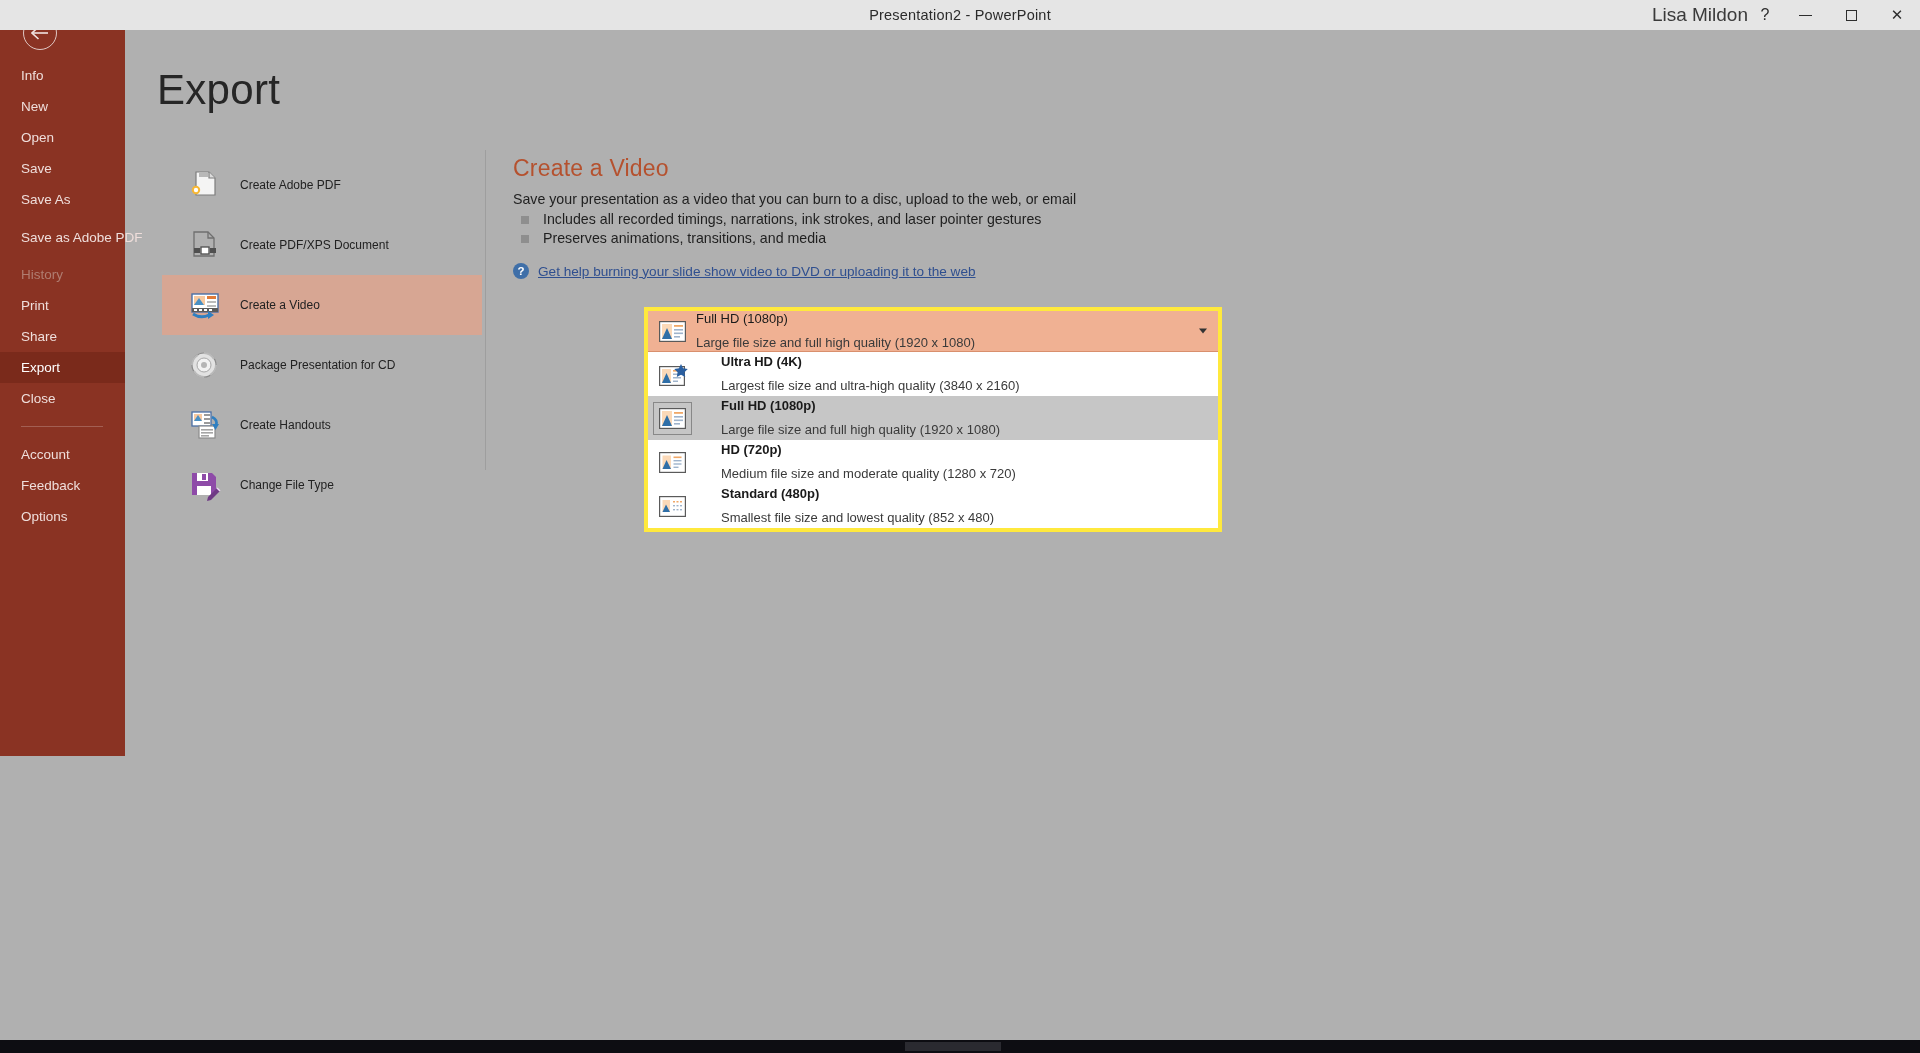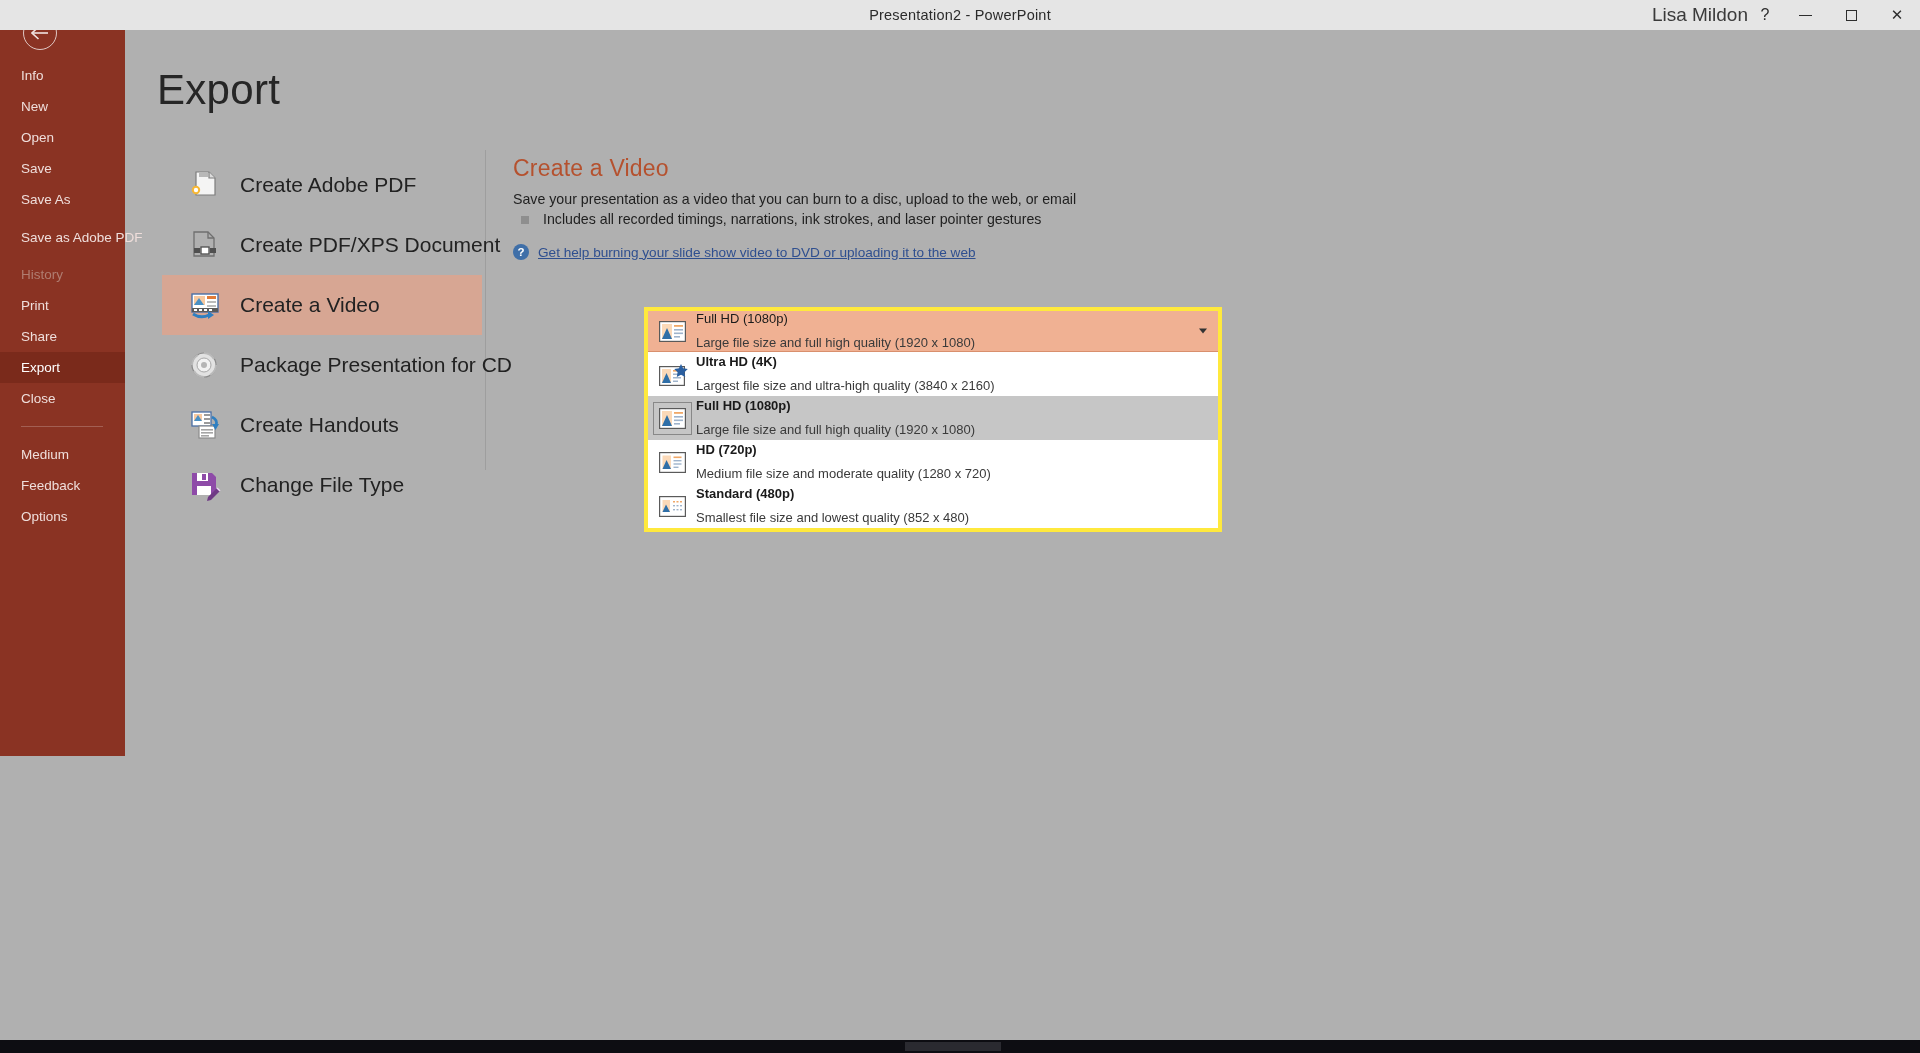--- a/index.html
+++ b/index.html
@@ -122,21 +122,21 @@
     padding-left: 26px;
     cursor: pointer;
   }
   .cmd-item.selected { background: #d7a693; }
   .cmd-icon {
     width: 34px; height: 32px; flex: 0 0 34px;
     margin-right: 18px;
     position: relative;
   }
   .cmd-label {
-    font-size: 21px; color: #222;
+    font-size: 12px; color: #222;
     white-space: nowrap;
   }
   .col-divider {
     position: absolute; left: 360px; top: 120px;
     width: 1px; height: 320px;
     background: #9e9e9e;
   }
 
   
   .pane {
@@ -201,20 +201,21 @@
     border-left: 4.5px solid transparent;
     border-right: 4.5px solid transparent;
     border-top: 5px solid #333;
   }
   .dd-list { background: #fff; }
   .dd-opt {
     height: 44px;
     display: flex; align-items: center;
     background: #ffffff;
     cursor: pointer;
+    gap: 25px;
   }
   .dd-opt.hovered { background: #c6c6c6; }
 
   .opt-icon-cell {
     width: 48px; flex: 0 0 48px;
     height: 100%;
     display: flex; align-items: center; justify-content: center;
   }
   .opt-icon-cell.boxed .slide-ico {
     outline: 1px solid #888;
@@ -282,21 +283,21 @@
       <div class="nav-item">Save As</div>
       <div class="nav-item two-line">
         <span>Save as Adobe PDF</span>
       </div>
       <div class="nav-item disabled">History</div>
       <div class="nav-item">Print</div>
       <div class="nav-item">Share</div>
       <div class="nav-item active">Export</div>
       <div class="nav-item">Close</div>
       <div class="nav-sep"></div>
-      <div class="nav-item">Medium</div>
+      <div class="nav-item">Account</div>
       <div class="nav-item">Feedback</div>
       <div class="nav-item">Options</div>
     </div>
   </div>
 
   <div class="backstage">
 
     <div class="page-title">Export</div>
 
     <div class="col-divider"></div>
@@ -402,20 +403,24 @@
 
     </div>
 
     <div class="pane">
       <div class="pane-title">Create a Video</div>
       <div class="pane-lead">Save your presentation as a video that you can burn to a disc, upload to the web, or email</div>
 
       <div class="bullet-row">
         <span class="bullet-mark"></span>
         <span>Includes all recorded timings, narrations, ink strokes, and laser pointer gestures</span>
+      </div>
+      <div class="bullet-row">
+        <span class="bullet-mark"></span>
+        <span>Preserves animations, transitions, and media</span>
       </div>
 
       <div class="help-row">
         <span class="help-icon">?</span>
         <span class="help-link">Get help burning your slide show video to DVD or uploading it to the web</span>
       </div>
     </div>
 
     <div class="dropdown-wrap">
 

